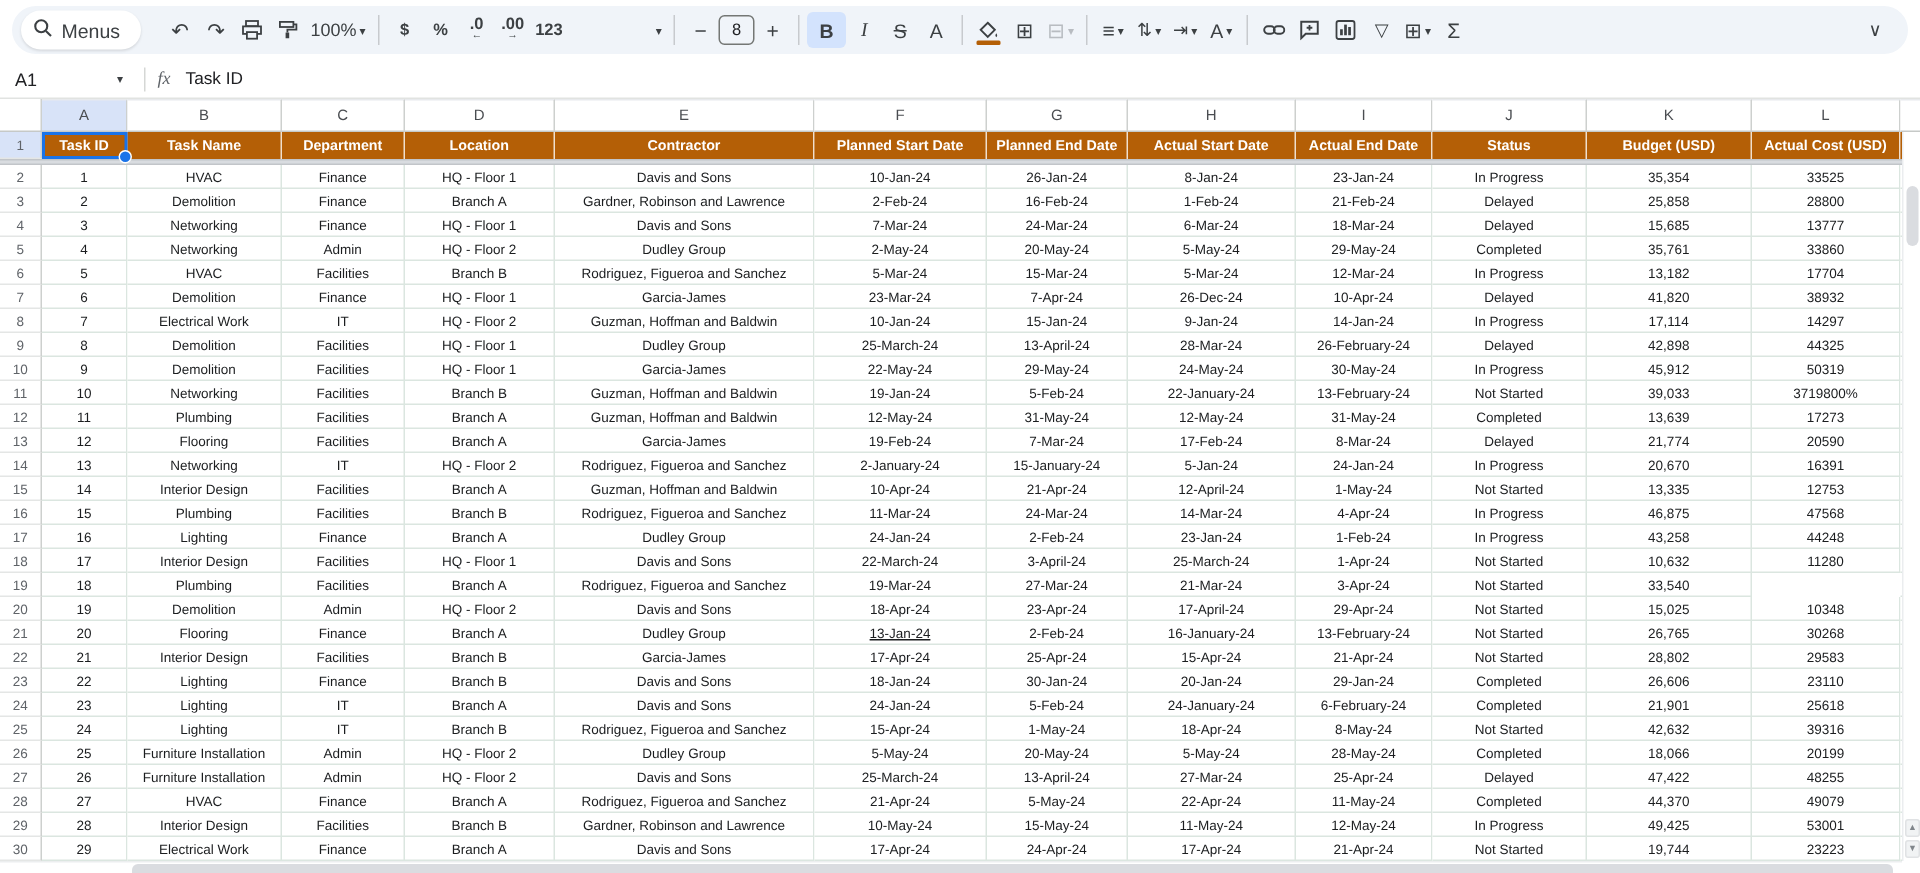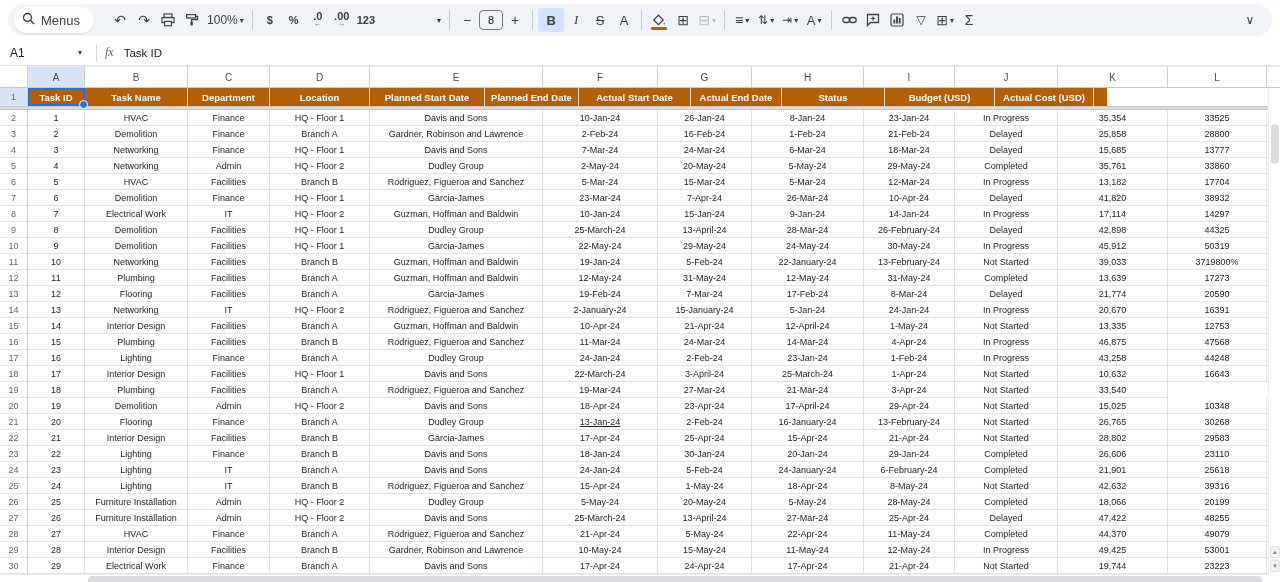--- a/index.html
+++ b/index.html
@@ -302,20 +302,21 @@
         <div class="cell colhead" style="width: 110px;">K</div>
         <div class="cell colhead" style="width: 99px;">L</div>
         <div class="cell colhead sliver" style="width: 13px;"></div>
       </div>
       <div class="row header-row">
         <div class="cell rowhead selrow" style="width: 28px;">1</div>
         <div class="cell hcell" style="width: 57px;">Task ID</div>
         <div class="cell hcell" style="width: 103px;">Task Name</div>
         <div class="cell hcell" style="width: 82px;">Department</div>
         <div class="cell hcell" style="width: 100px;">Location</div>
+        <div class="cell hcell" style="width: 173px;">Contractor</div>
         <div class="cell hcell" style="width: 115px;">Planned Start Date</div>
         <div class="cell hcell" style="width: 94px;">Planned End Date</div>
         <div class="cell hcell" style="width: 112px;">Actual Start Date</div>
         <div class="cell hcell" style="width: 91px;">Actual End Date</div>
         <div class="cell hcell" style="width: 103px;">Status</div>
         <div class="cell hcell" style="width: 110px;">Budget (USD)</div>
         <div class="cell hcell" style="width: 99px;">Actual Cost (USD)</div>
         <div class="cell hcell sliver" style="width: 13px;"></div>
       </div>
       <div class="frozen-divider"></div>
@@ -401,21 +402,21 @@
       </div>
       <div class="row data-row">
         <div class="cell rowhead" style="width: 28px;">7</div>
         <div class="cell dcell" style="width: 57px;">6</div>
         <div class="cell dcell" style="width: 103px;">Demolition</div>
         <div class="cell dcell" style="width: 82px;">Finance</div>
         <div class="cell dcell" style="width: 100px;">HQ - Floor 1</div>
         <div class="cell dcell" style="width: 173px;">Garcia-James</div>
         <div class="cell dcell" style="width: 115px;">23-Mar-24</div>
         <div class="cell dcell" style="width: 94px;">7-Apr-24</div>
-        <div class="cell dcell" style="width: 112px;">26-Mar-24</div>
+        <div class="cell dcell" style="width: 112px;">26-Dec-24</div>
         <div class="cell dcell" style="width: 91px;">10-Apr-24</div>
         <div class="cell dcell" style="width: 103px;">Delayed</div>
         <div class="cell dcell" style="width: 110px;">41,820</div>
         <div class="cell dcell" style="width: 99px;">38932</div>
         <div class="cell dcell sliver" style="width: 13px;"></div>
       </div>
       <div class="row data-row">
         <div class="cell rowhead" style="width: 28px;">8</div>
         <div class="cell dcell" style="width: 57px;">7</div>
         <div class="cell dcell" style="width: 103px;">Electrical Work</div>
@@ -581,21 +582,21 @@
         <div class="cell dcell" style="width: 103px;">Interior Design</div>
         <div class="cell dcell" style="width: 82px;">Facilities</div>
         <div class="cell dcell" style="width: 100px;">HQ - Floor 1</div>
         <div class="cell dcell" style="width: 173px;">Davis and Sons</div>
         <div class="cell dcell" style="width: 115px;">22-March-24</div>
         <div class="cell dcell" style="width: 94px;">3-April-24</div>
         <div class="cell dcell" style="width: 112px;">25-March-24</div>
         <div class="cell dcell" style="width: 91px;">1-Apr-24</div>
         <div class="cell dcell" style="width: 103px;">Not Started</div>
         <div class="cell dcell" style="width: 110px;">10,632</div>
-        <div class="cell dcell" style="width: 99px;">16643</div>
+        <div class="cell dcell" style="width: 99px;">11280</div>
         <div class="cell dcell sliver" style="width: 13px;"></div>
       </div>
       <div class="row data-row">
         <div class="cell rowhead" style="width: 28px;">19</div>
         <div class="cell dcell" style="width: 57px;">18</div>
         <div class="cell dcell" style="width: 103px;">Plumbing</div>
         <div class="cell dcell" style="width: 82px;">Facilities</div>
         <div class="cell dcell" style="width: 100px;">Branch A</div>
         <div class="cell dcell" style="width: 173px;">Rodriguez, Figueroa and Sanchez</div>
         <div class="cell dcell" style="width: 115px;">19-Mar-24</div>

